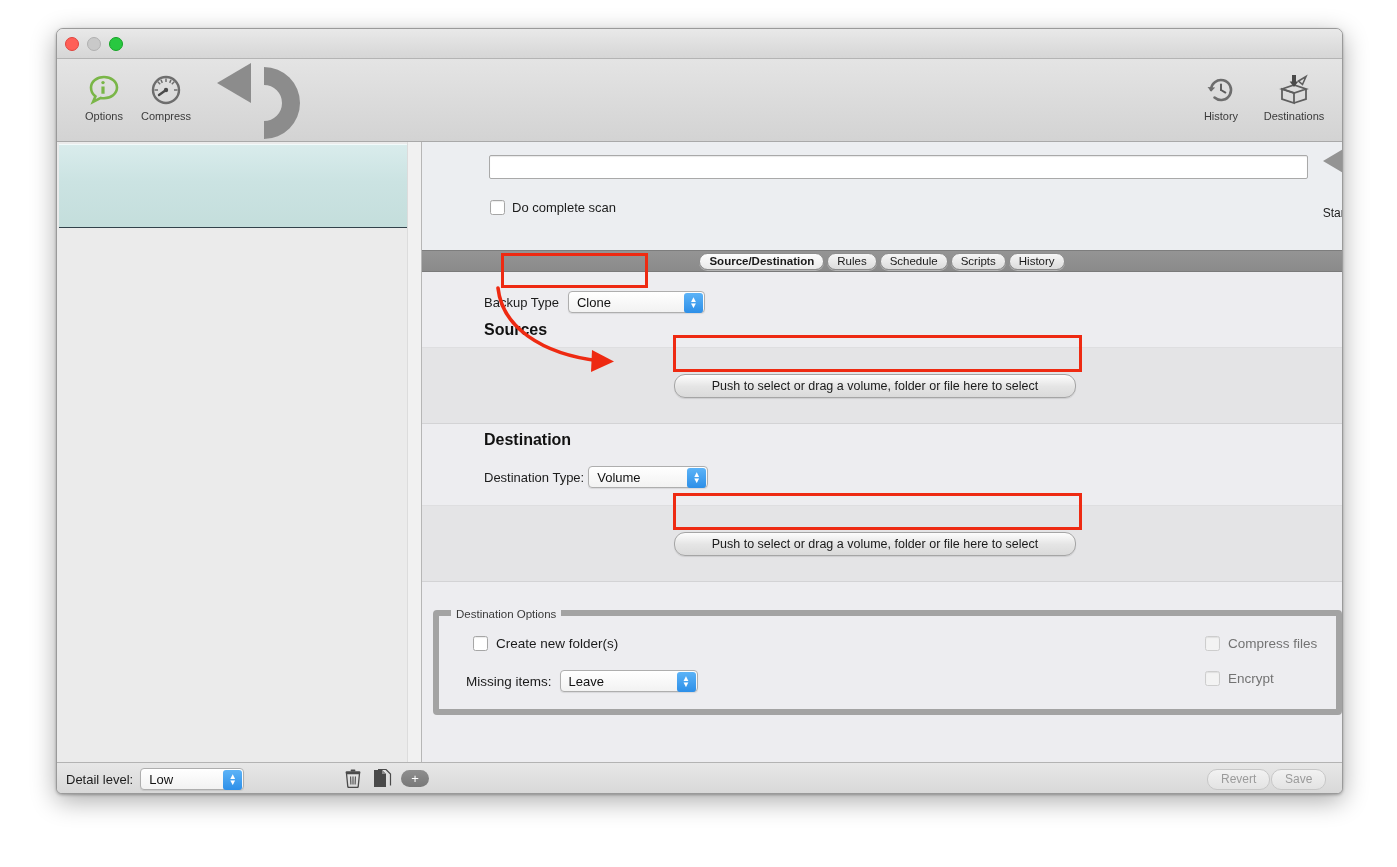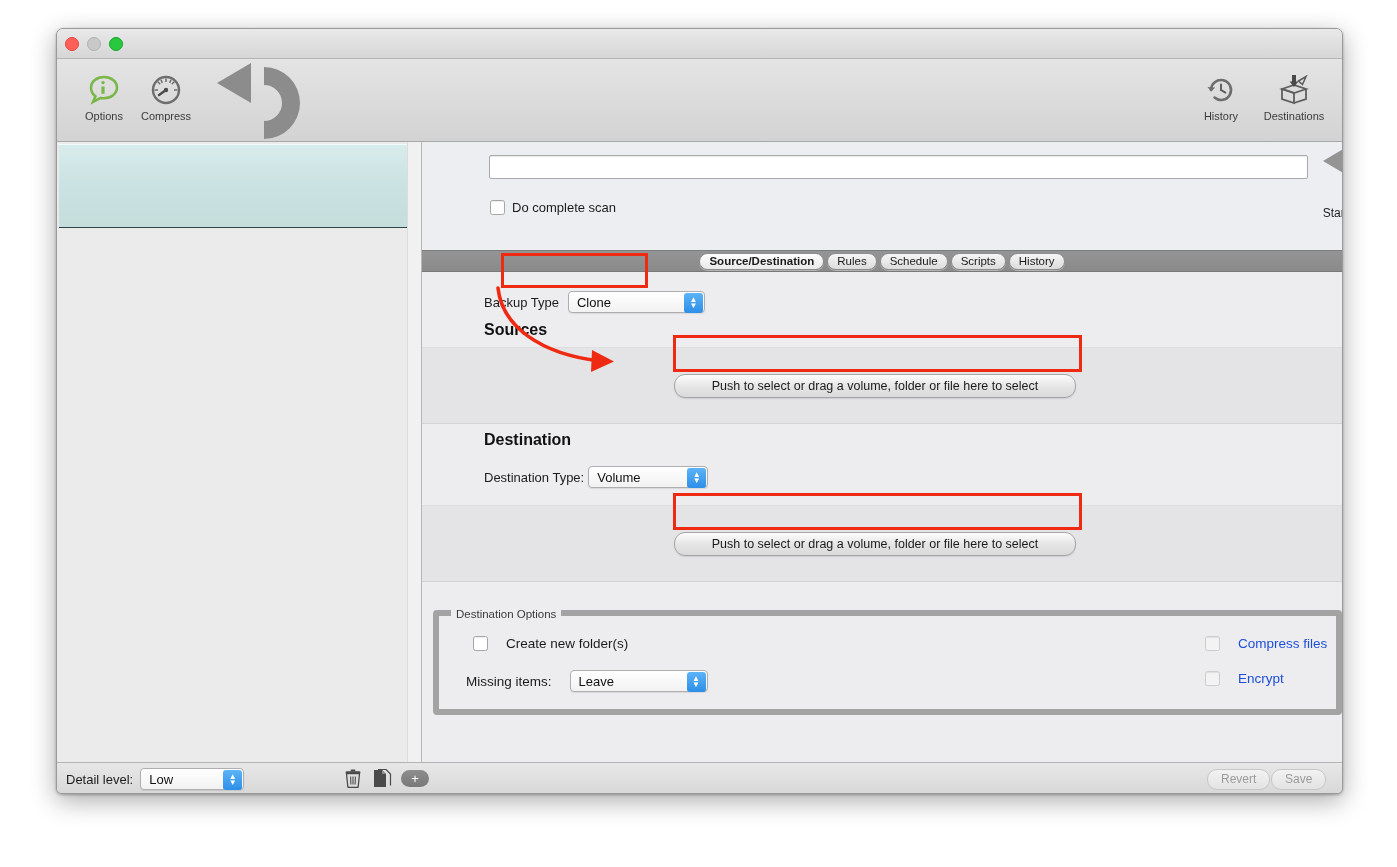--- a/index.html
+++ b/index.html
@@ -230,23 +230,23 @@
     border-radius: 4px;
     background: #ededf0;
   }
   .groupbox-title {
     position: absolute; left: 12px; top: -8px;
     background: #ededf0;
     padding: 0 5px;
     font-size: 11.5px; color: #3a3a3a;
   }
 
-  .opt-row { position: absolute; display: flex; align-items: center; gap: 18px; }
+  .opt-row { position: absolute; display: flex; align-items: center; gap: 8px; }
   .opt-label { font-size: 13.5px; color: #1b1b1b; }
-  .opt-label.dim { color: #1d4ed8; }
+  .opt-label.dim { color: #737373; }
   .opt-label.bold { font-weight: normal; }
 
   
   .bottombar {
     position: relative;
     height: 31px;
     background: linear-gradient(to bottom, #e7e7e7 0%, #d8d8d8 100%);
     border-top: 1px solid #b3b3b3;
   }
   .bb-item { position: absolute; display: flex; align-items: center; }

